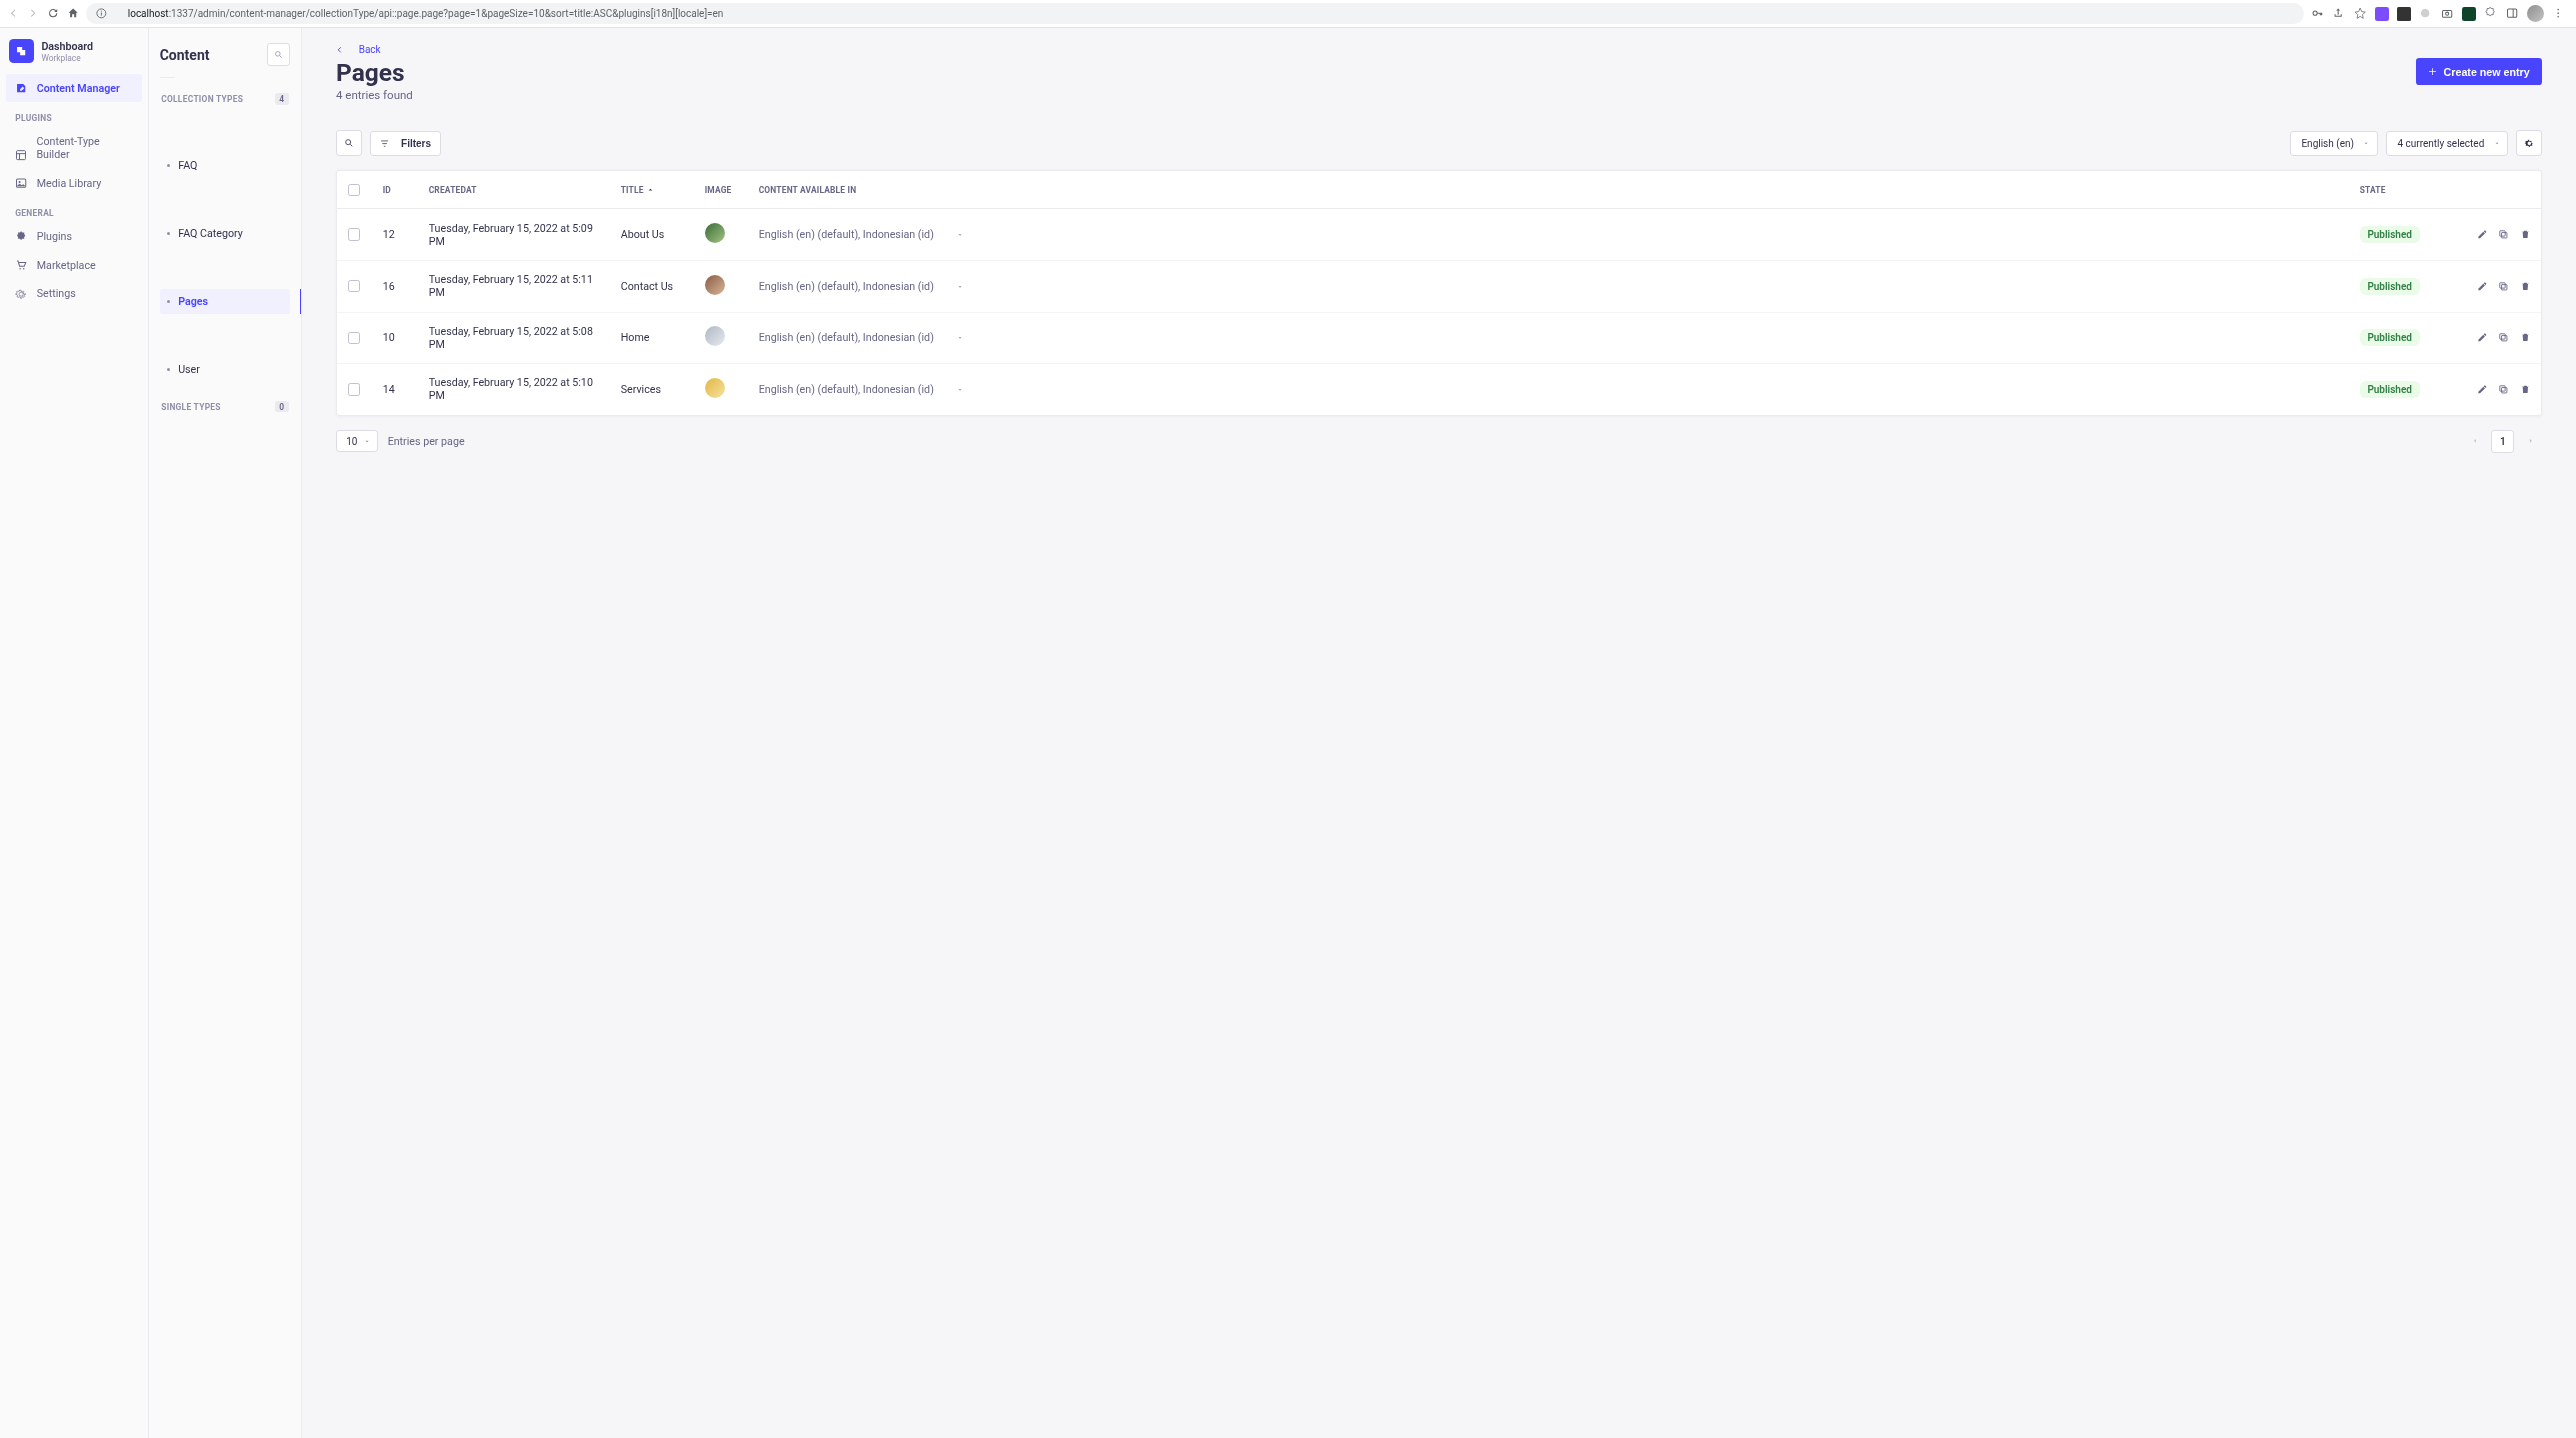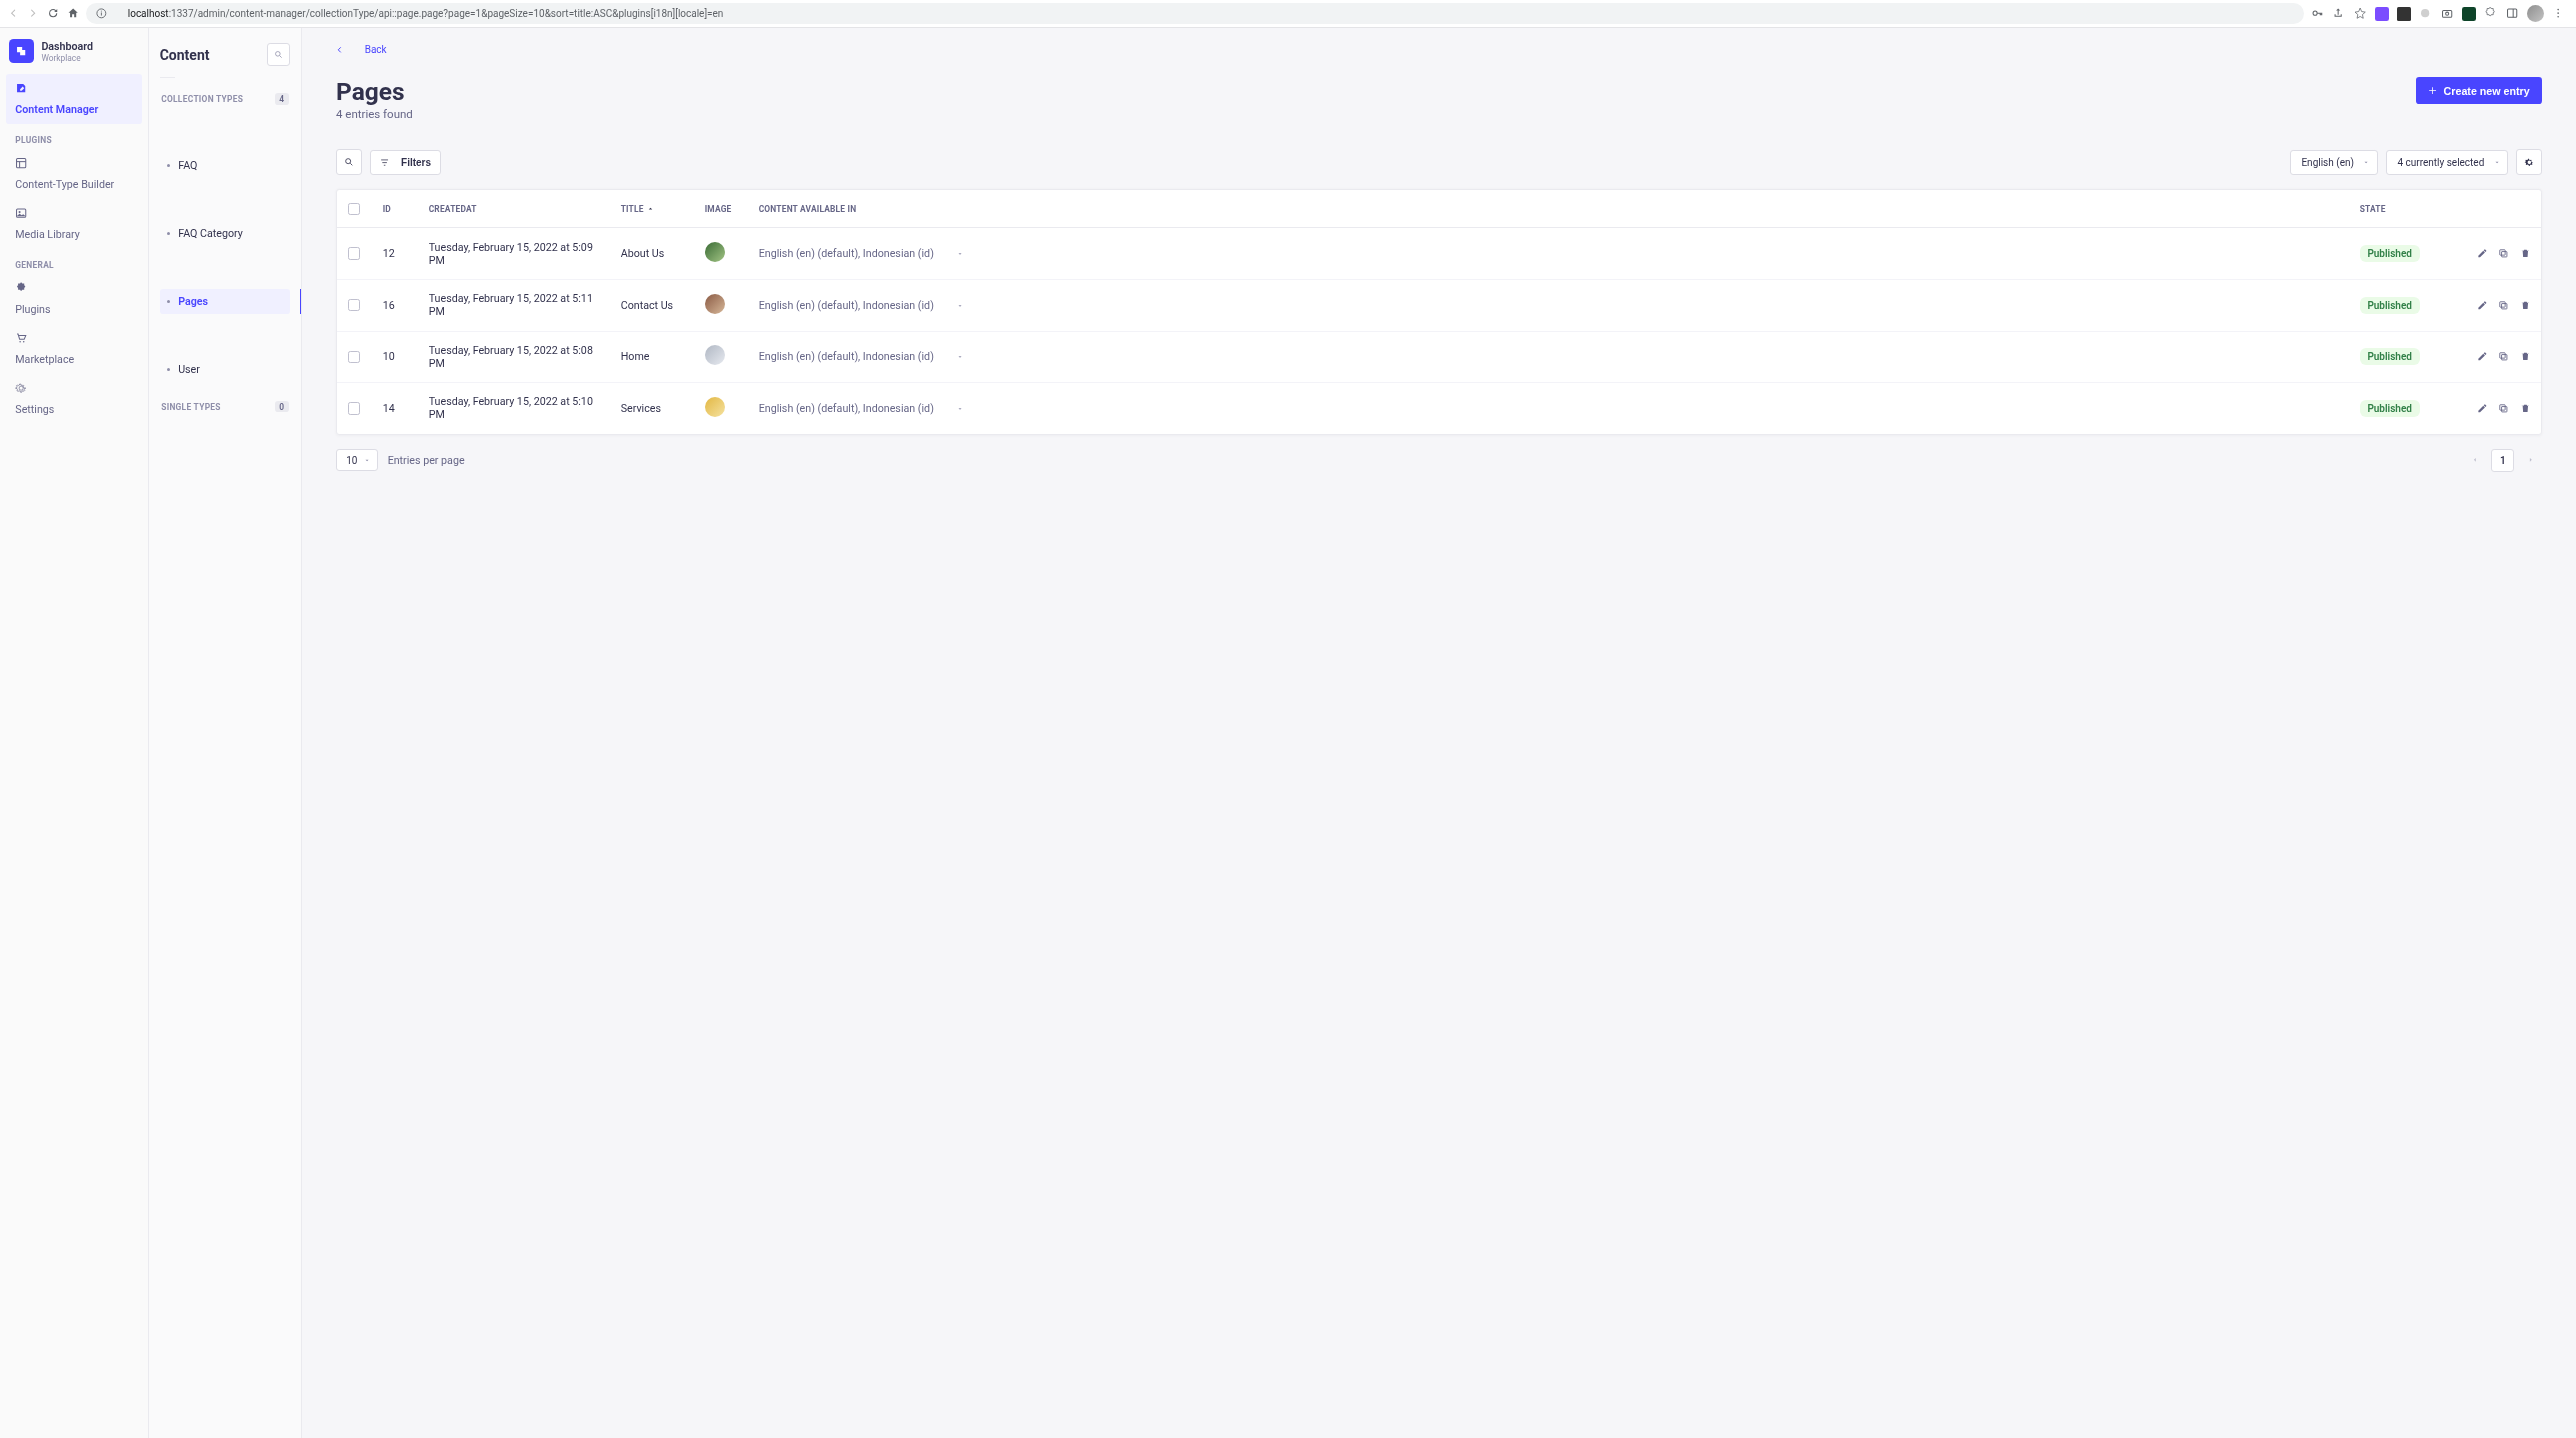--- a/index.html
+++ b/index.html
@@ -19,21 +19,21 @@
 
 .app { display: flex; height: calc(100vh - 28px); }
 
 
 .sidebar { width: 149px; background: #fafafa; border-right: 0.8px solid #eaeaef; display: flex; flex-direction: column; padding: 7.7px 6.1px; }
 .brand { display: flex; align-items: center; gap: 7.7px; padding: 3.1px 3.1px 10.7px 3.1px; }
 .brand-logo { width: 24.5px; height: 24.5px; background: #4945ff; border-radius: 4.6px; display: flex; align-items: center; justify-content: center; }
 .brand-logo svg { fill: #fff; }
 .brand-text .title { font-weight: 600; font-size: 10.7px; color: #32324d; }
 .brand-text .sub { font-size: 8.4px; color: #8e8ea9; }
-.nav-item { display: flex; align-items: flex-start; gap: 9.2px; padding: 7.7px 9.2px; border-radius: 3.1px; color: #666687; font-size: 10.7px; cursor: pointer; flex-direction: column; }
+.nav-item { display: flex; align-items: flex-end; gap: 9.2px; padding: 7.7px 9.2px; border-radius: 3.1px; color: #666687; font-size: 10.7px; cursor: pointer; }
 .nav-item.active { background: #f0f0ff; color: #4945ff; font-weight: 600; }
 .nav-item svg { fill: currentColor; }
 .nav-section-label { font-size: 8.4px; font-weight: 700; letter-spacing: 0.3px; color: #8e8ea9; padding: 10.7px 9.2px 4.6px; text-transform: uppercase; }
 
 
 .content-panel { width: 153px; background: #fafafb; border-right: 0.8px solid #eaeaef; padding: 15.3px 10.7px; }
 .content-panel-head { display: flex; justify-content: space-between; align-items: center; margin-bottom: 10.7px; }
 .content-panel-head h2 { font-size: 14px; font-weight: 700; color: #32324d; }
 .search-mini { width: 23px; height: 23px; border: 0.8px solid #dcdce4; border-radius: 3.1px; background: #fff; display: flex; align-items: center; justify-content: center; cursor: pointer; }
 .search-mini svg { fill: #8e8ea9; }
@@ -41,21 +41,21 @@
 .cp-section { display: flex; justify-content: space-between; align-items: center; font-size: 8.4px; font-weight: 700; color: #8e8ea9; letter-spacing: 0.3px; padding: 4.6px 1.5px; text-transform: uppercase; }
 .cp-badge { background: #eaeaef; color: #666687; font-size: 8.4px; font-weight: 600; border-radius: 3.1px; padding: 0.8px 4.6px; }
 .cp-list { list-style: none; margin: 3.1px 0 14px 0; }
 .cp-list li { display: flex; align-items: center; gap: 7.7px; padding: 6.1px 7.7px; border-radius: 3.1px; font-size: 10.7px; color: #32324d; cursor: pointer; position: relative; margin-top: 43px; }
 .cp-list li .dot { width: 3.1px; height: 3.1px; border-radius: 50%; background: #8e8ea9; flex-shrink: 0; }
 .cp-list li.active { background: #f0f0ff; color: #4945ff; font-weight: 600; }
 .cp-list li.active::after { content: ""; position: absolute; right: -10.7px; top: 0; bottom: 0; width: 1.5px; background: #4945ff; }
 
 
 .main { flex: 1; overflow: auto; padding: 15.3px 34px 31px; }
-.back-link { display: inline-flex; align-items: center; gap: 21px; color: #4945ff; font-size: 10px; cursor: pointer; margin-bottom: 22px; }
+.back-link { display: inline-flex; align-items: center; gap: 15px; color: #4945ff; font-size: 10px; cursor: pointer; margin-bottom: 3px; }
 .back-link svg { fill: #4945ff; }
 .head-row { display: flex; justify-content: space-between; align-items: flex-start; }
 .head-row h1 { font-size: 24.5px; font-weight: 700; color: #32324d; }
 .subhead { color: #666687; font-size: 11.5px; margin-top: 1.5px; }
 .btn-primary { background: #4945ff; color: #fff; border: none; border-radius: 3.1px; padding: 7.7px 12.3px; font-size: 10.7px; font-weight: 600; display: inline-flex; align-items: center; gap: 6.1px; cursor: pointer; }
 .btn-primary svg { fill: #fff; }
 
 .toolbar { display: flex; justify-content: space-between; align-items: center; margin-top: 28px; }
 .toolbar-left, .toolbar-right { display: flex; align-items: center; gap: 7.7px; }
 .btn-outline { background: #fff; border: 0.8px solid #dcdce4; border-radius: 3.1px; padding: 6.1px 9.2px; font-size: 10px; color: #32324d; display: inline-flex; align-items: center; gap: 12px; cursor: pointer; }

